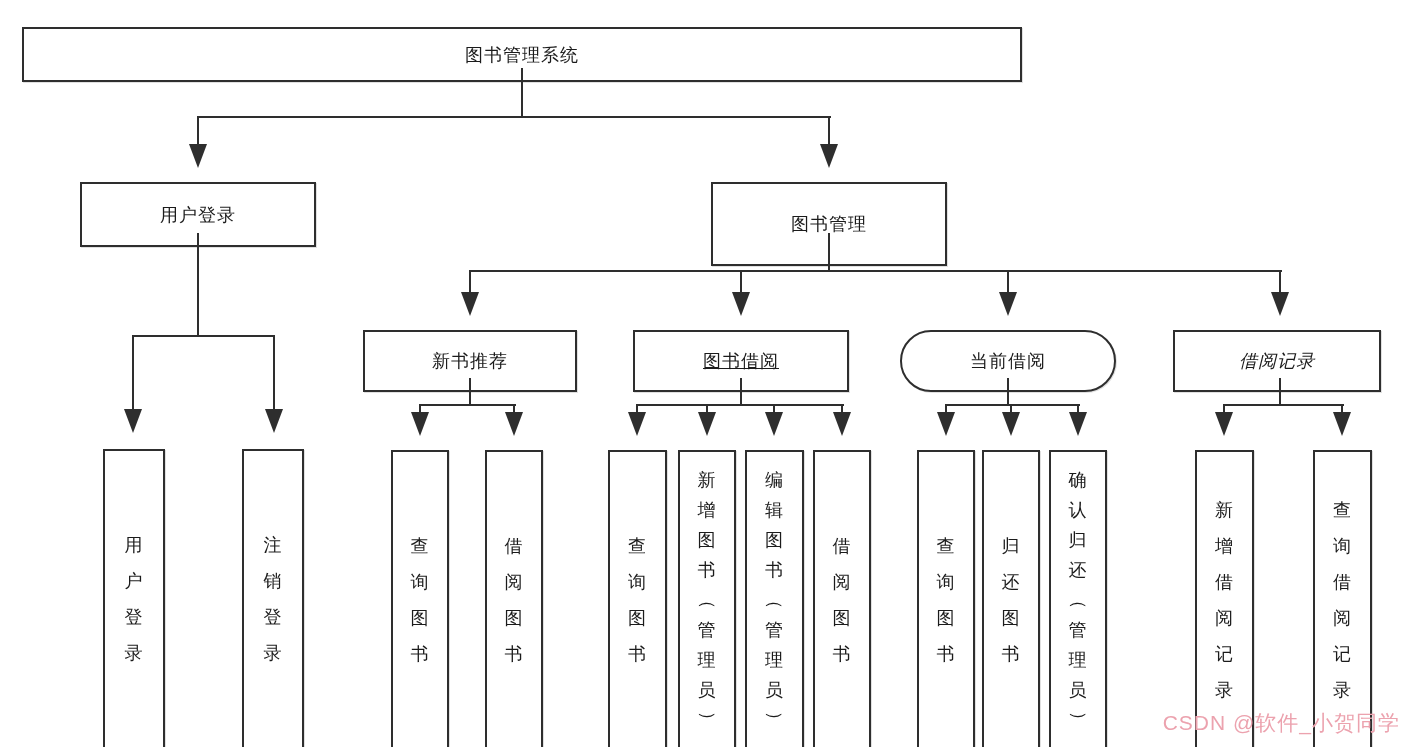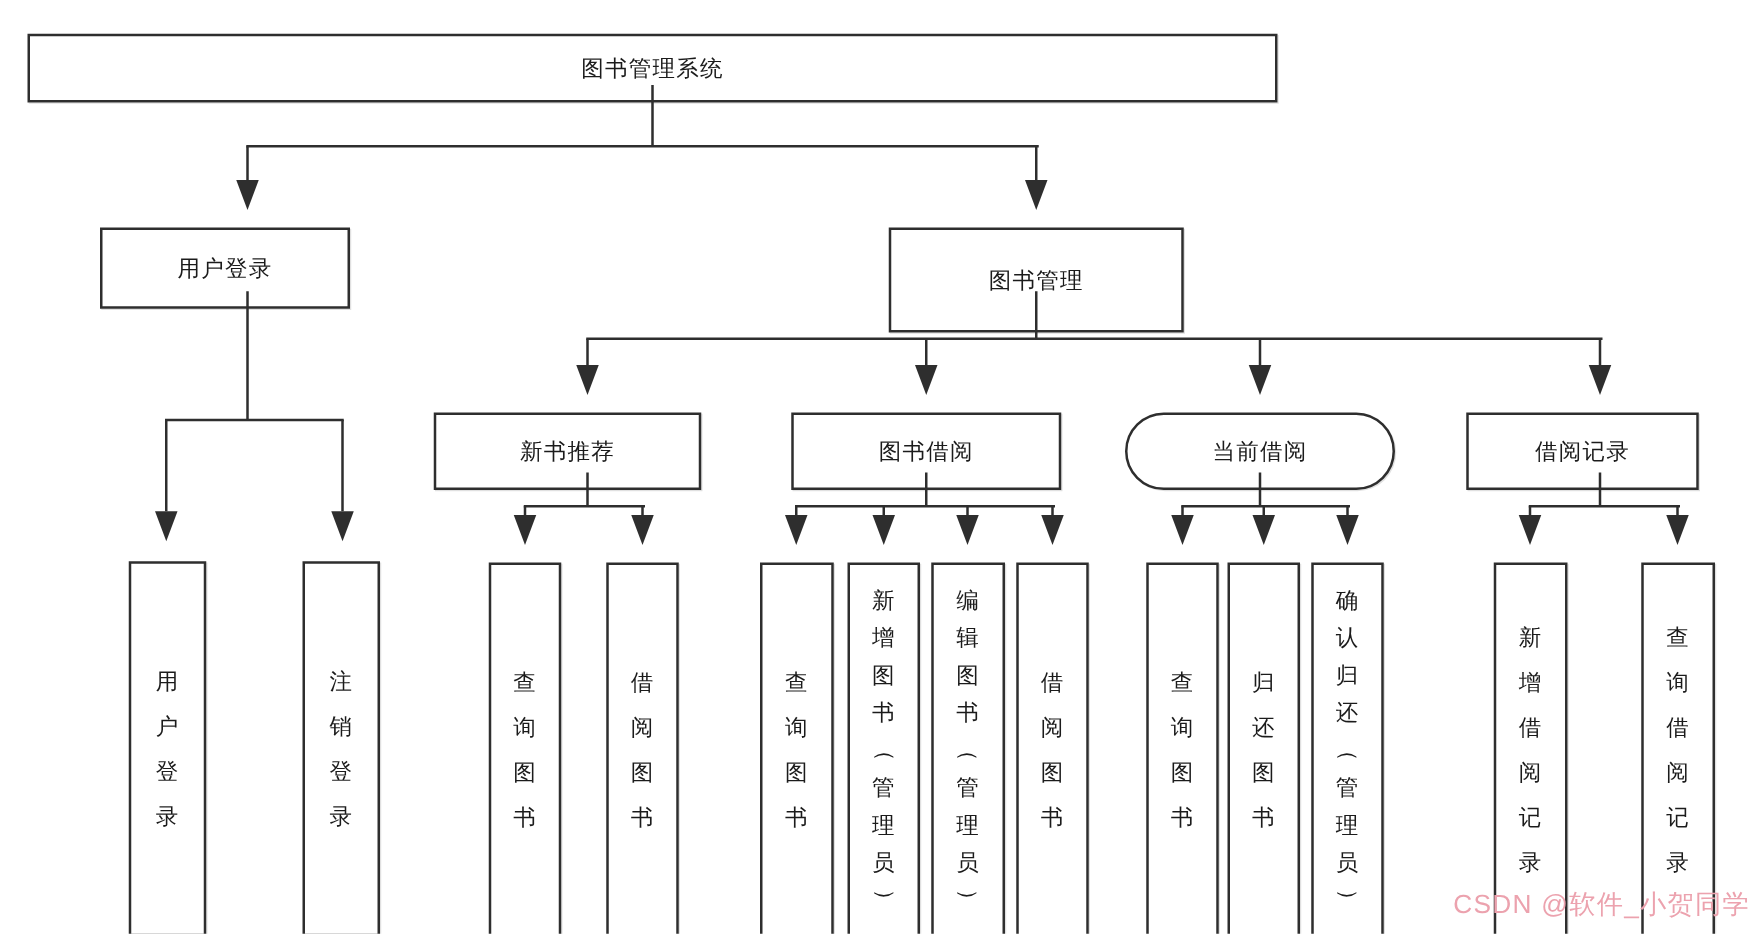--- a/index.html
+++ b/index.html
@@ -45,21 +45,21 @@
   <span>图书管理系统</span>
 </div>
 
 <div class="vline" style="left:521px;top:68px;height:49px;"></div>
 <div class="hline" style="left:197px;top:116px;width:634px;"></div>
 <div class="vline" style="left:197px;top:117px;height:28px;"></div>
 <div class="tri" style="left:189px;top:144px;"></div>
 <div class="vline" style="left:828px;top:117px;height:28px;"></div>
 <div class="tri" style="left:820px;top:144px;"></div>
 
-<div class="box" style="left:80px;top:168px;width:200px;height:65px;">
+<div class="box" style="left:80px;top:168px;width:236px;height:65px;">
   <span>用户登录</span>
 </div>
 <div class="box" style="left:711px;top:168px;width:236px;height:84px;">
   <span>图书管理</span>
 </div>
 
 <div class="vline" style="left:197px;top:233px;height:103px;"></div>
 <div class="hline" style="left:132px;top:335px;width:143px;"></div>
 <div class="vline" style="left:132px;top:336px;height:73px;"></div>
 <div class="tri" style="left:124px;top:409px;"></div>
@@ -70,30 +70,30 @@
 <div class="hline" style="left:469px;top:270px;width:813px;"></div>
 <div class="vline" style="left:469px;top:271px;height:22px;"></div>
 <div class="tri" style="left:461px;top:292px;"></div>
 <div class="vline" style="left:740px;top:271px;height:22px;"></div>
 <div class="tri" style="left:732px;top:292px;"></div>
 <div class="vline" style="left:1007px;top:271px;height:22px;"></div>
 <div class="tri" style="left:999px;top:292px;"></div>
 <div class="vline" style="left:1279px;top:271px;height:22px;"></div>
 <div class="tri" style="left:1271px;top:292px;"></div>
 
-<div class="box" style="left:347px;top:316px;width:214px;height:62px;">
+<div class="box" style="left:363px;top:316px;width:214px;height:62px;">
   <span>新书推荐</span>
 </div>
-<div class="box" style="left:633px;top:316px;width:216px;height:62px;">
+<div class="box" style="left:633px;top:316px;width:216px;height:62px;text-decoration:underline;">
   <span>图书借阅</span>
 </div>
 <div class="box" style="left:900px;top:316px;width:216px;height:62px;border-radius:31px;">
   <span>当前借阅</span>
 </div>
-<div class="box" style="left:1173px;top:316px;width:186px;height:62px;">
+<div class="box" style="left:1173px;top:316px;width:208px;height:62px;font-style:italic;">
   <span>借阅记录</span>
 </div>
 
 <div class="vline" style="left:469px;top:378px;height:27px;"></div>
 <div class="hline" style="left:419px;top:404px;width:97px;"></div>
 <div class="vline" style="left:419px;top:405px;height:8px;"></div>
 <div class="tri" style="left:411px;top:412px;"></div>
 <div class="vline" style="left:513px;top:405px;height:8px;"></div>
 <div class="tri" style="left:505px;top:412px;"></div>
 

